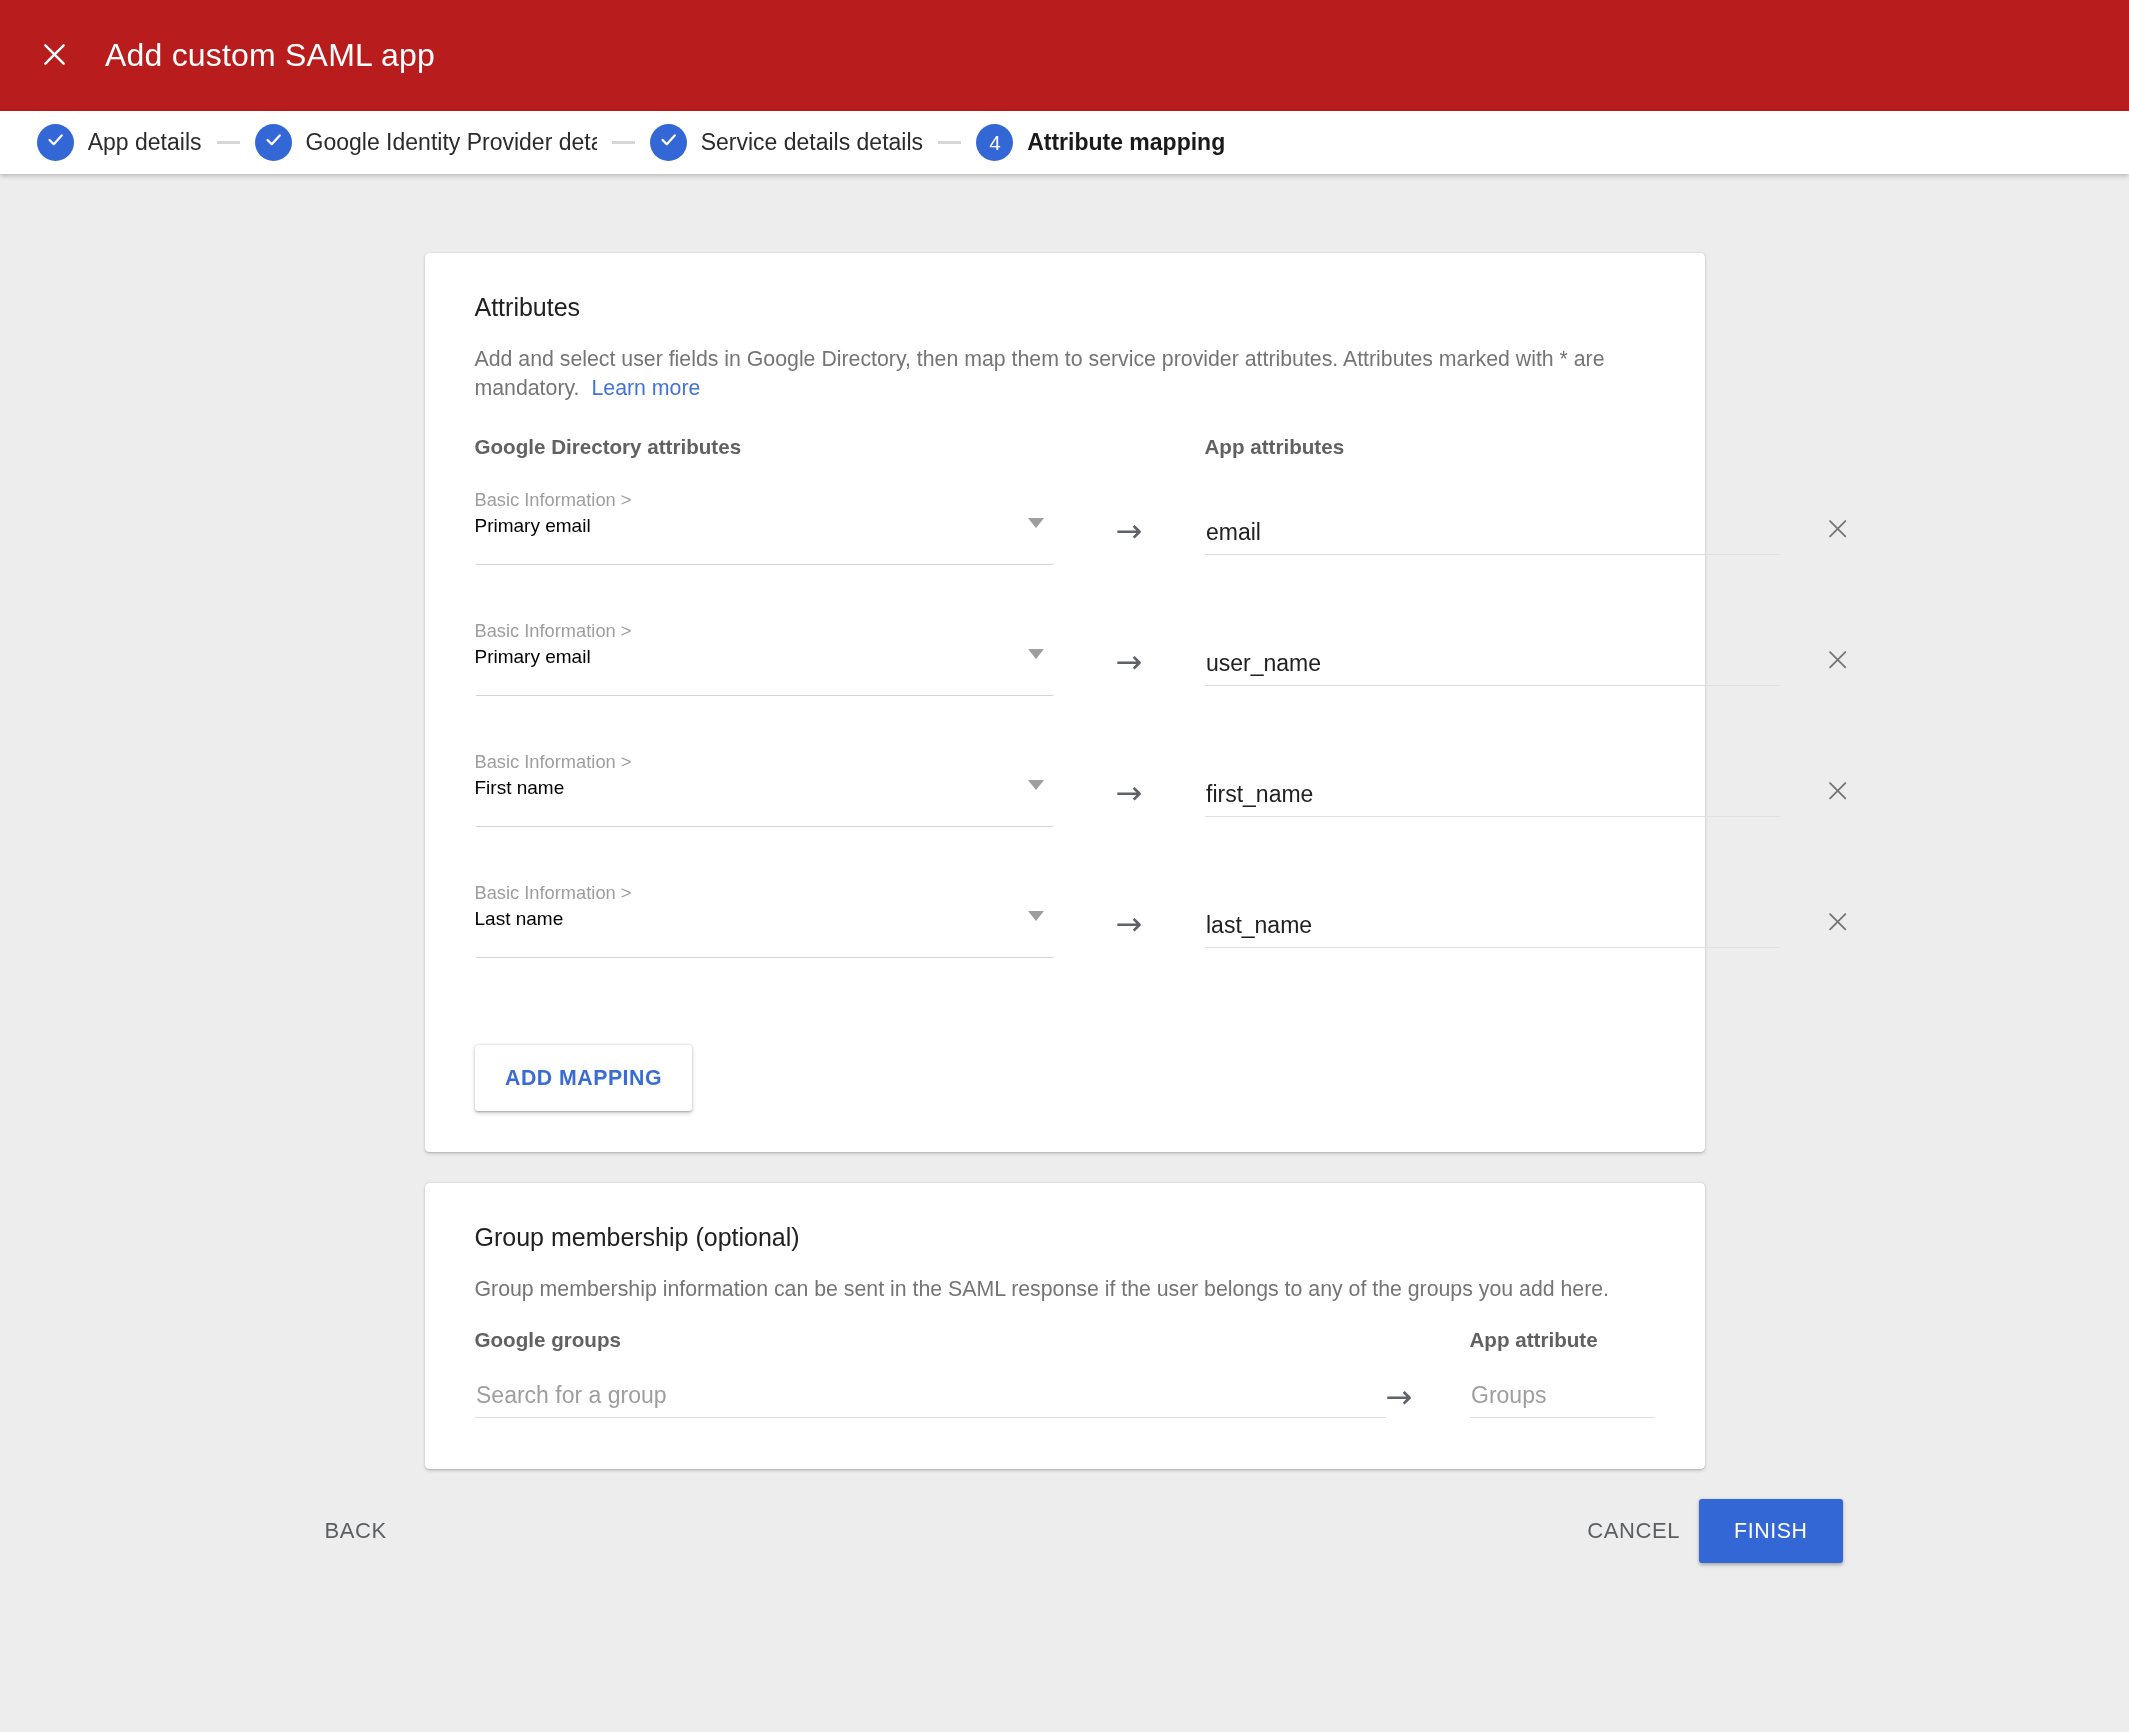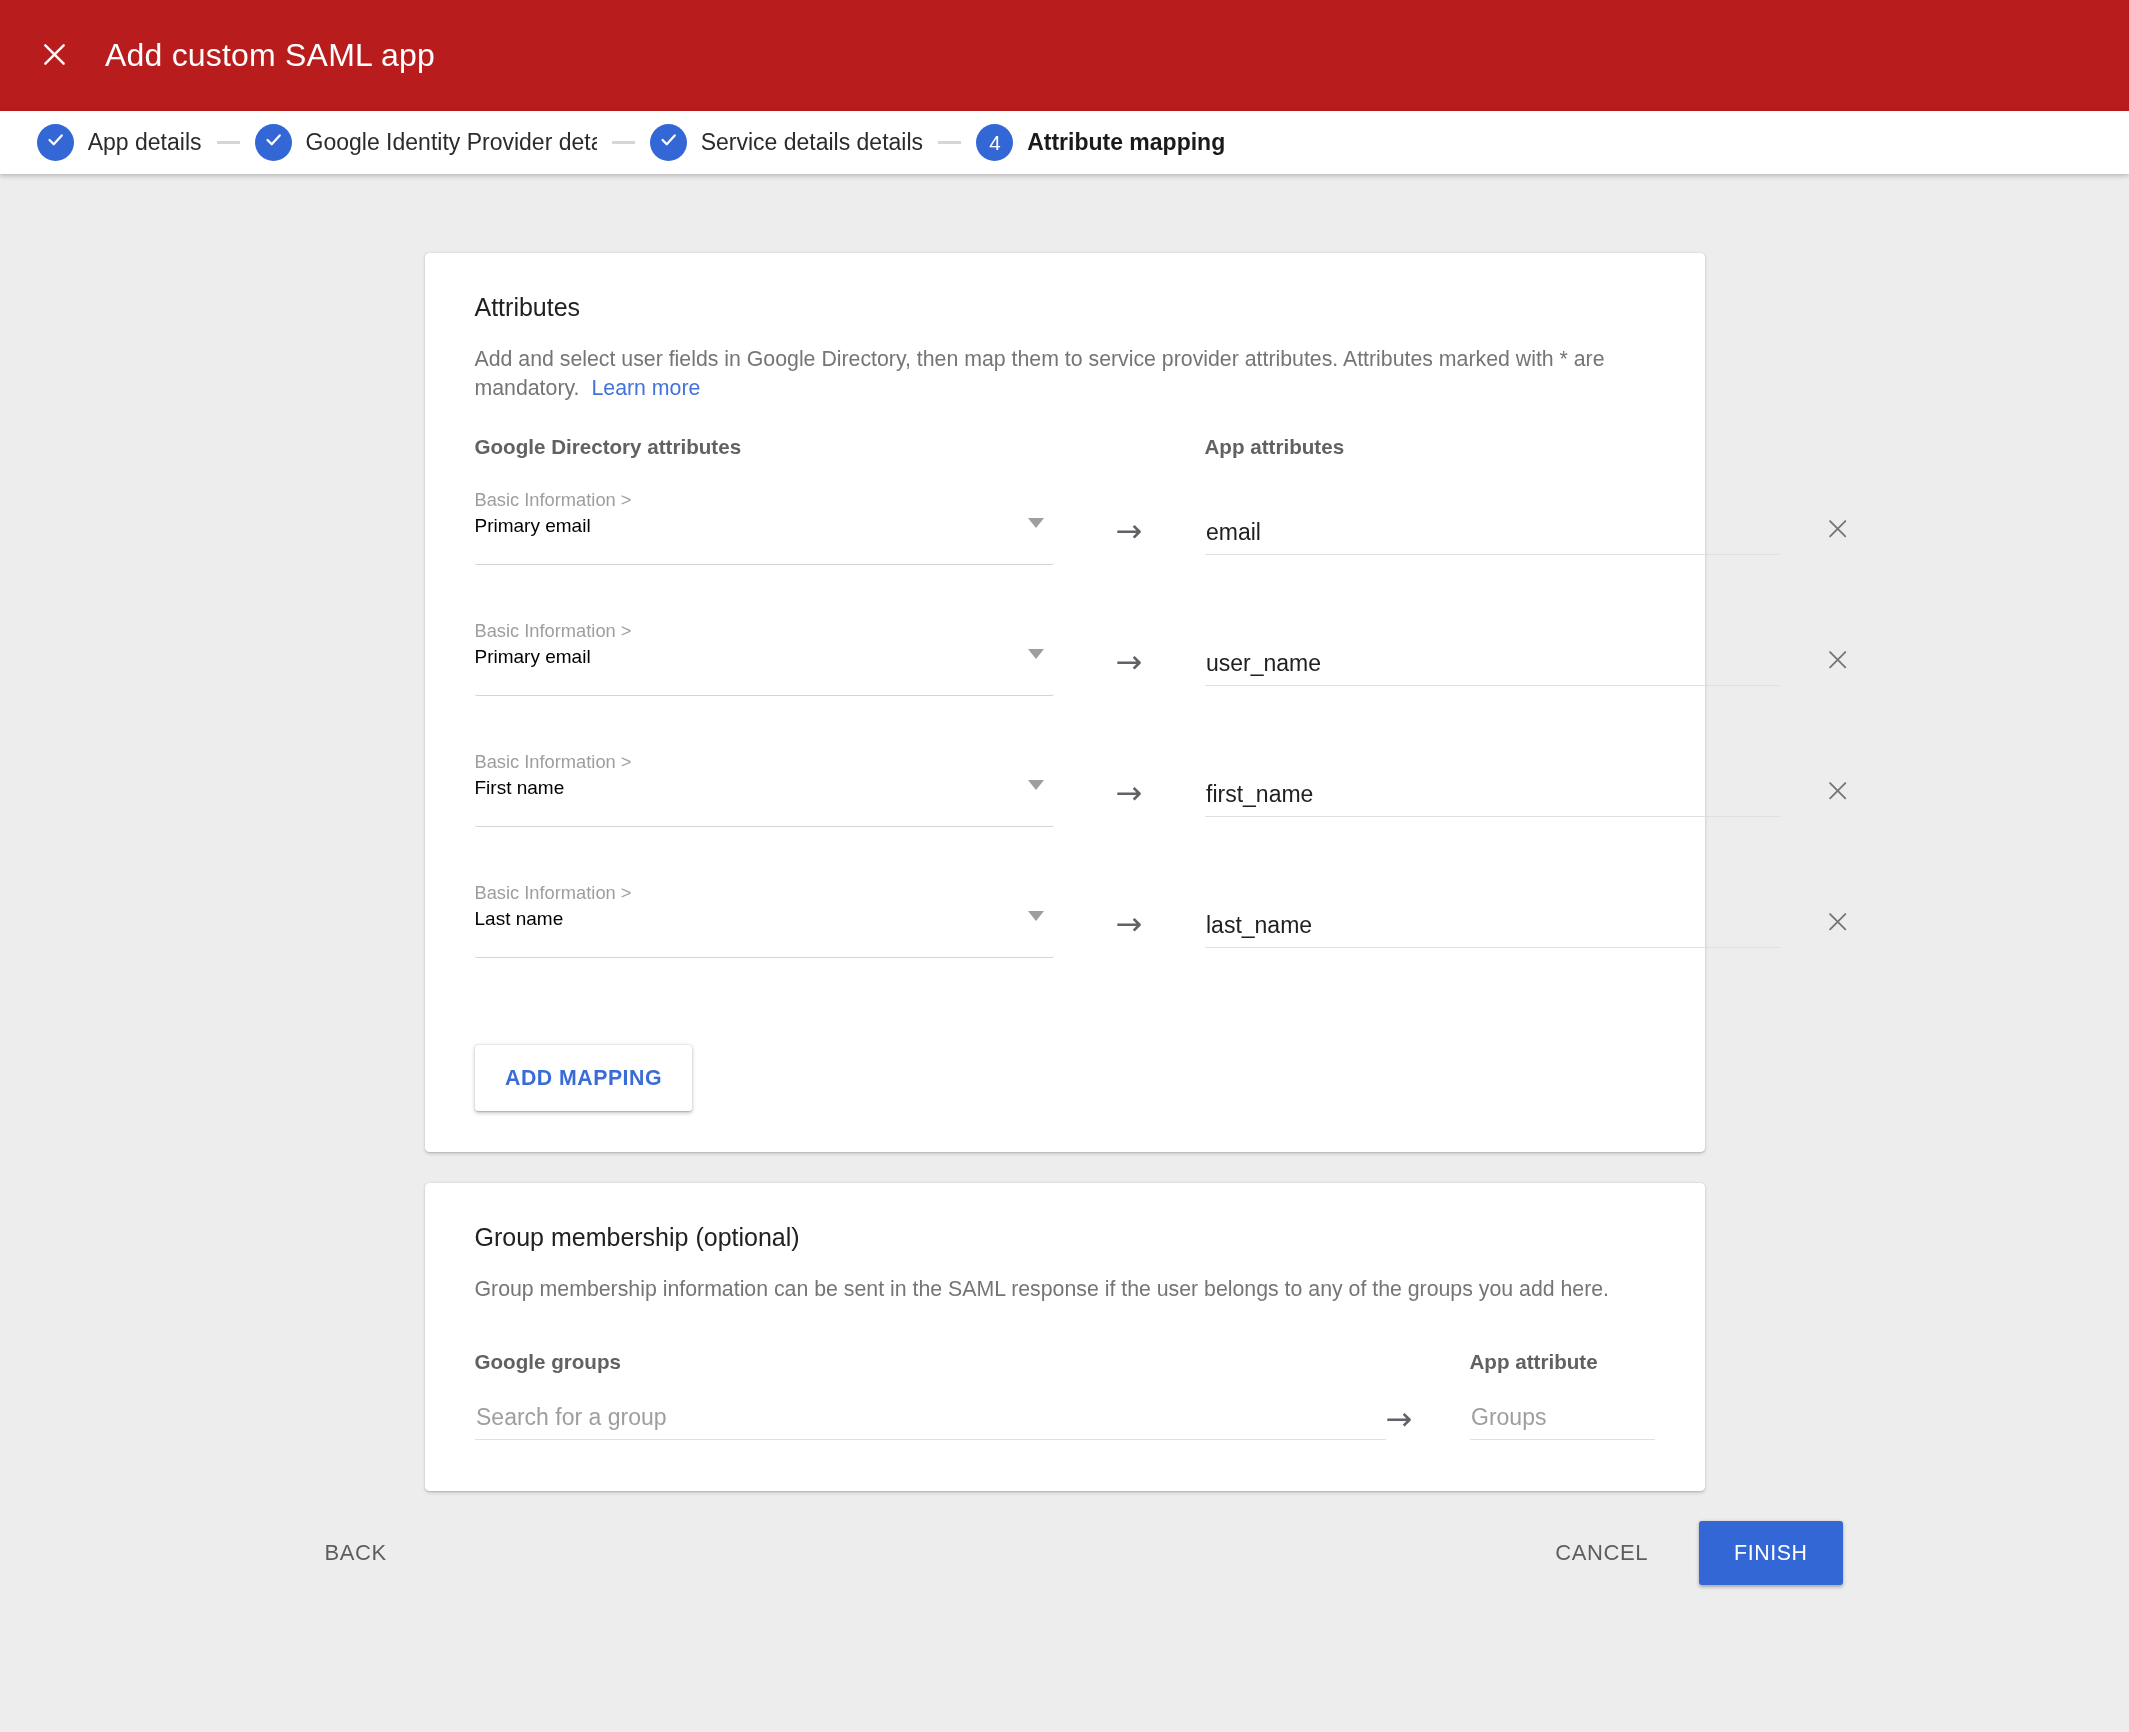--- a/index.html
+++ b/index.html
@@ -111,30 +111,29 @@
     box-shadow:0 0.8px 1.5px rgba(0,0,0,0.18), 0 1.5px 4.6px rgba(0,0,0,0.22);
     color:#3a6cd6; font-size:21.3px; font-weight:700; letter-spacing:0.5px;
     cursor:pointer; font-family:"Liberation Sans", sans-serif;
   }
 
   
   .group-cols, .group-row {
     display:grid;
     grid-template-columns:911px 84px 1fr;
   }
-  .group-cols { margin-top:46px; }
+  .group-cols { margin-top:24px; }
   .group-row { margin-top:29px; align-items:end; }
   .group-arrow-cell { display:flex; justify-content:flex-start; padding-bottom:15.2px; }
 
   
   .footer {
     width:1556px; margin:30.5px auto 0;
     display:flex; align-items:center;
     padding-left:38px;
-    gap:32px;
   }
   .text-btn {
     border:none; background:transparent; cursor:pointer;
     font-size:22px; font-weight:500; color:#5c5f62; letter-spacing:0.6px;
     font-family:"Liberation Sans", sans-serif;
   }
   .footer-spacer { flex:1; }
   .cancel-btn { margin-right:19px; }
   .finish-btn {
     height:64px; padding:0 35px;

